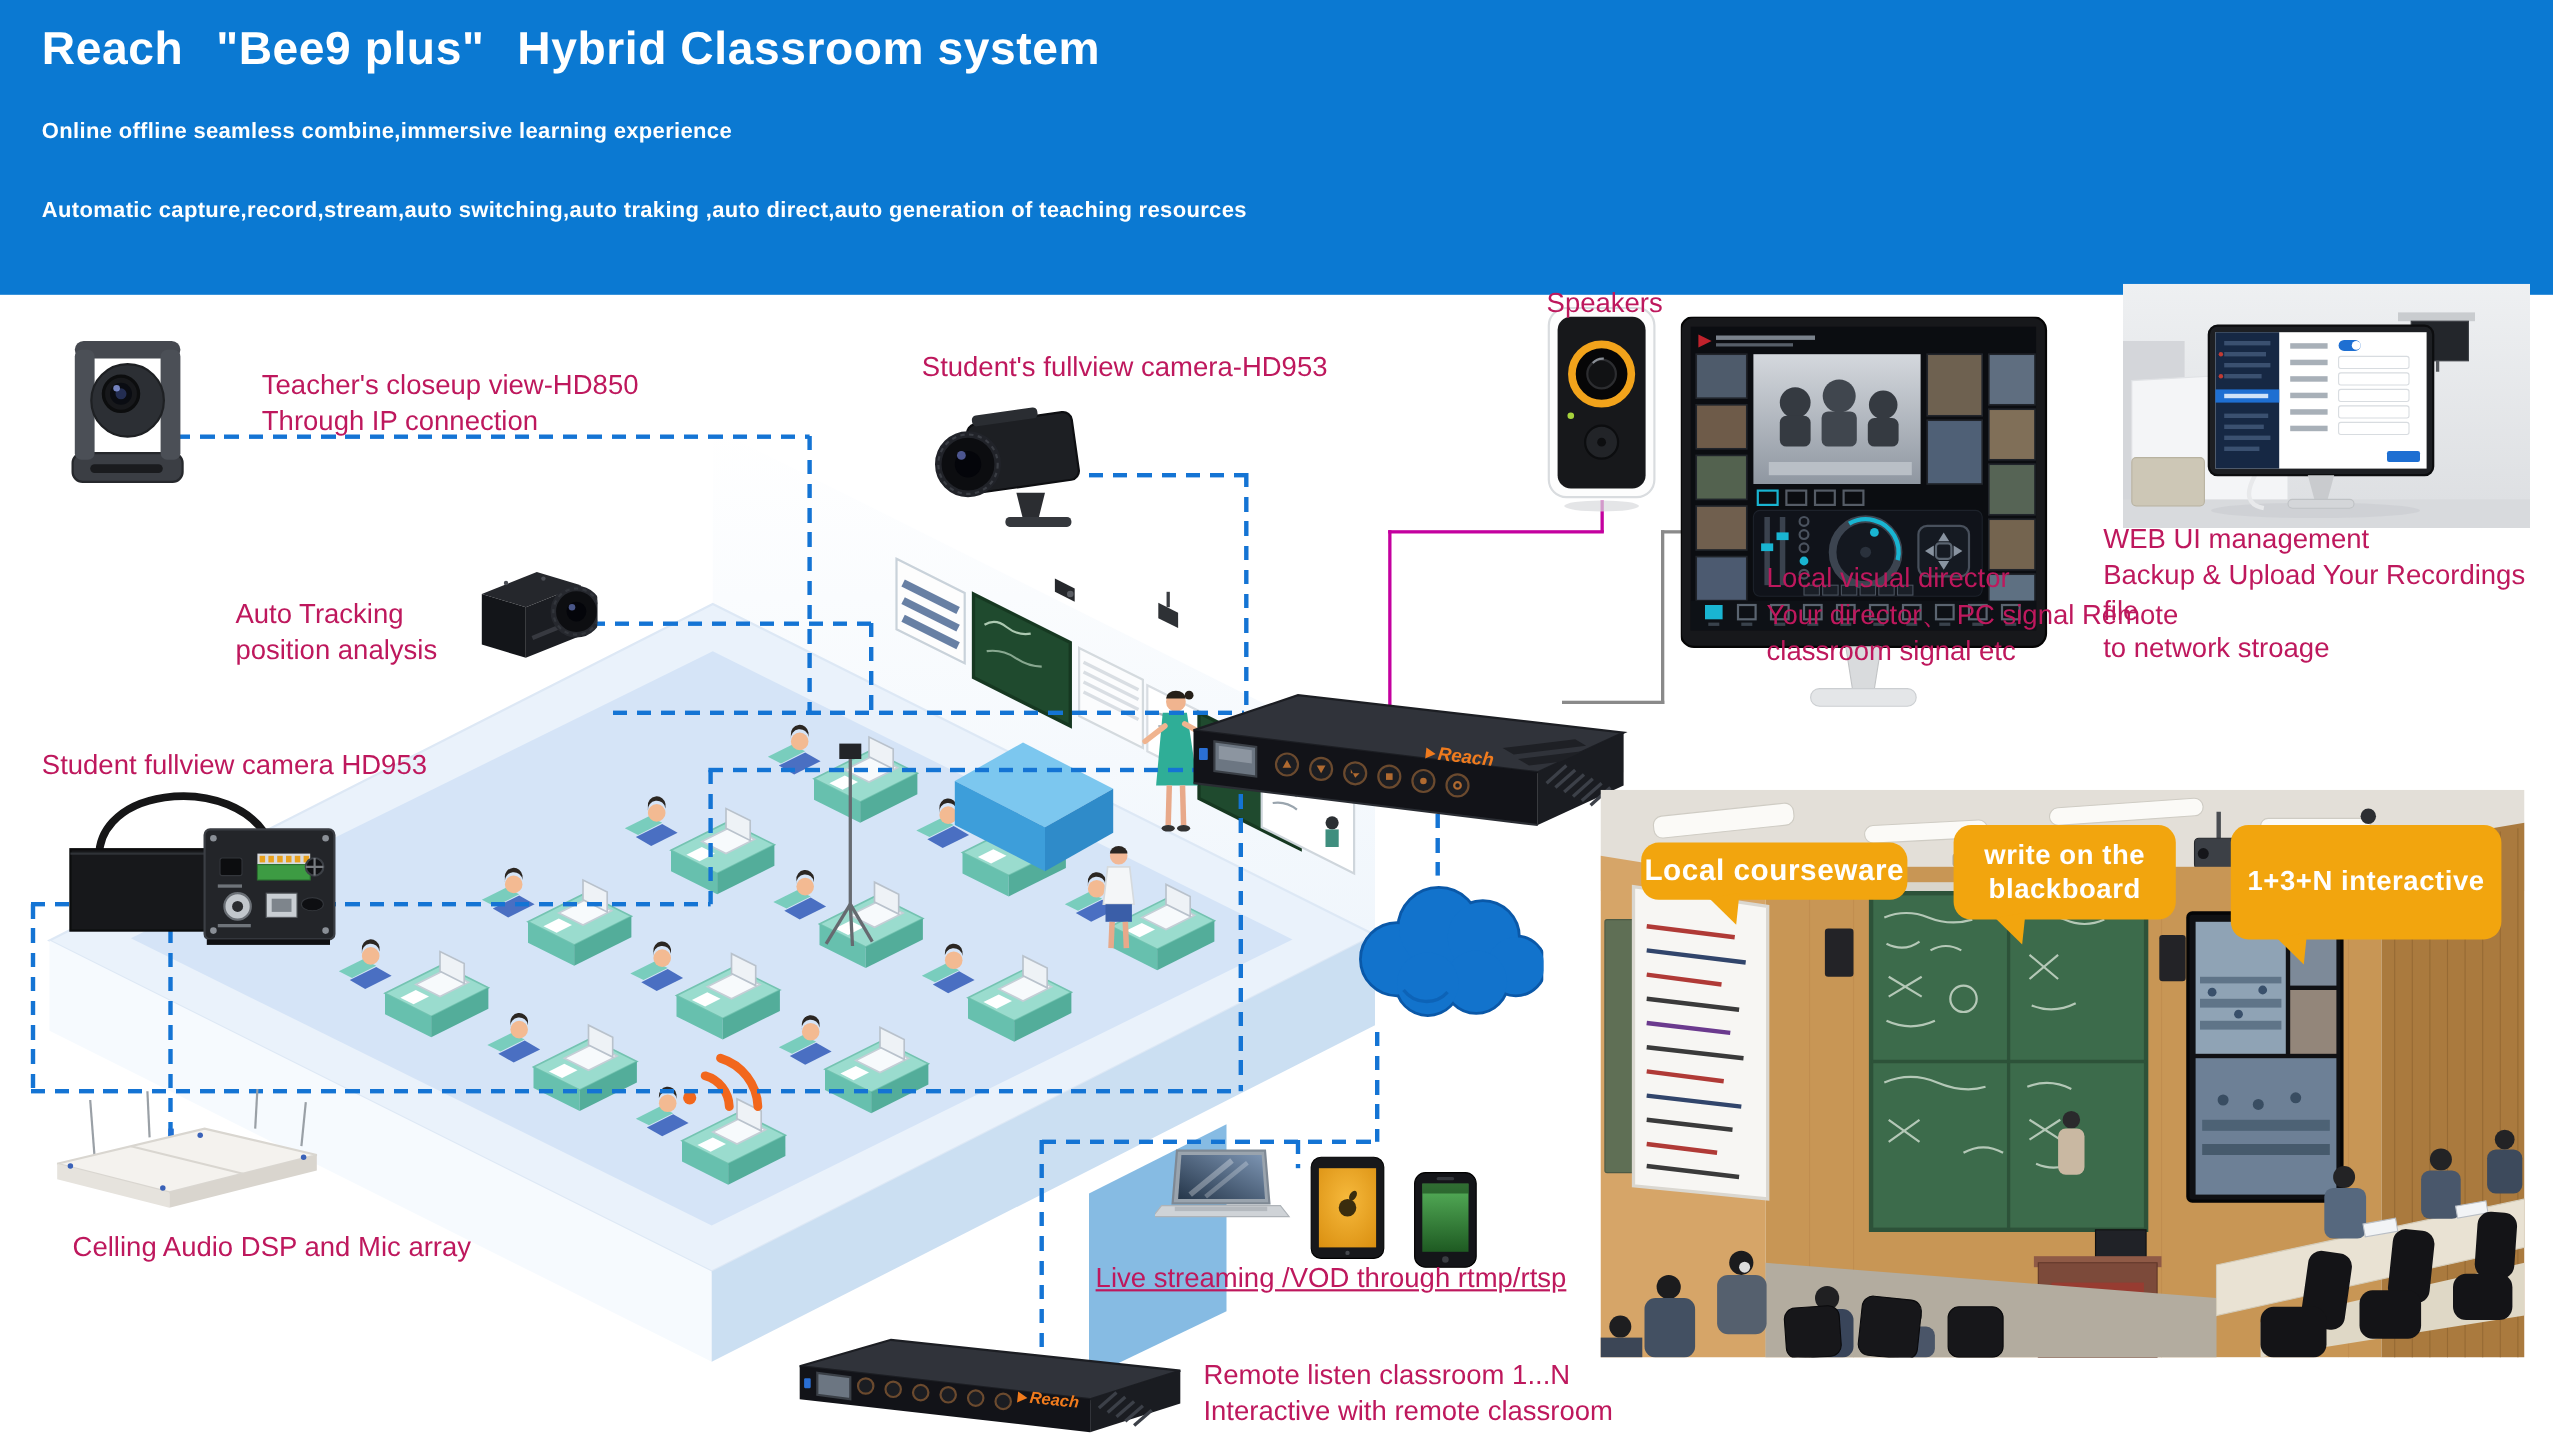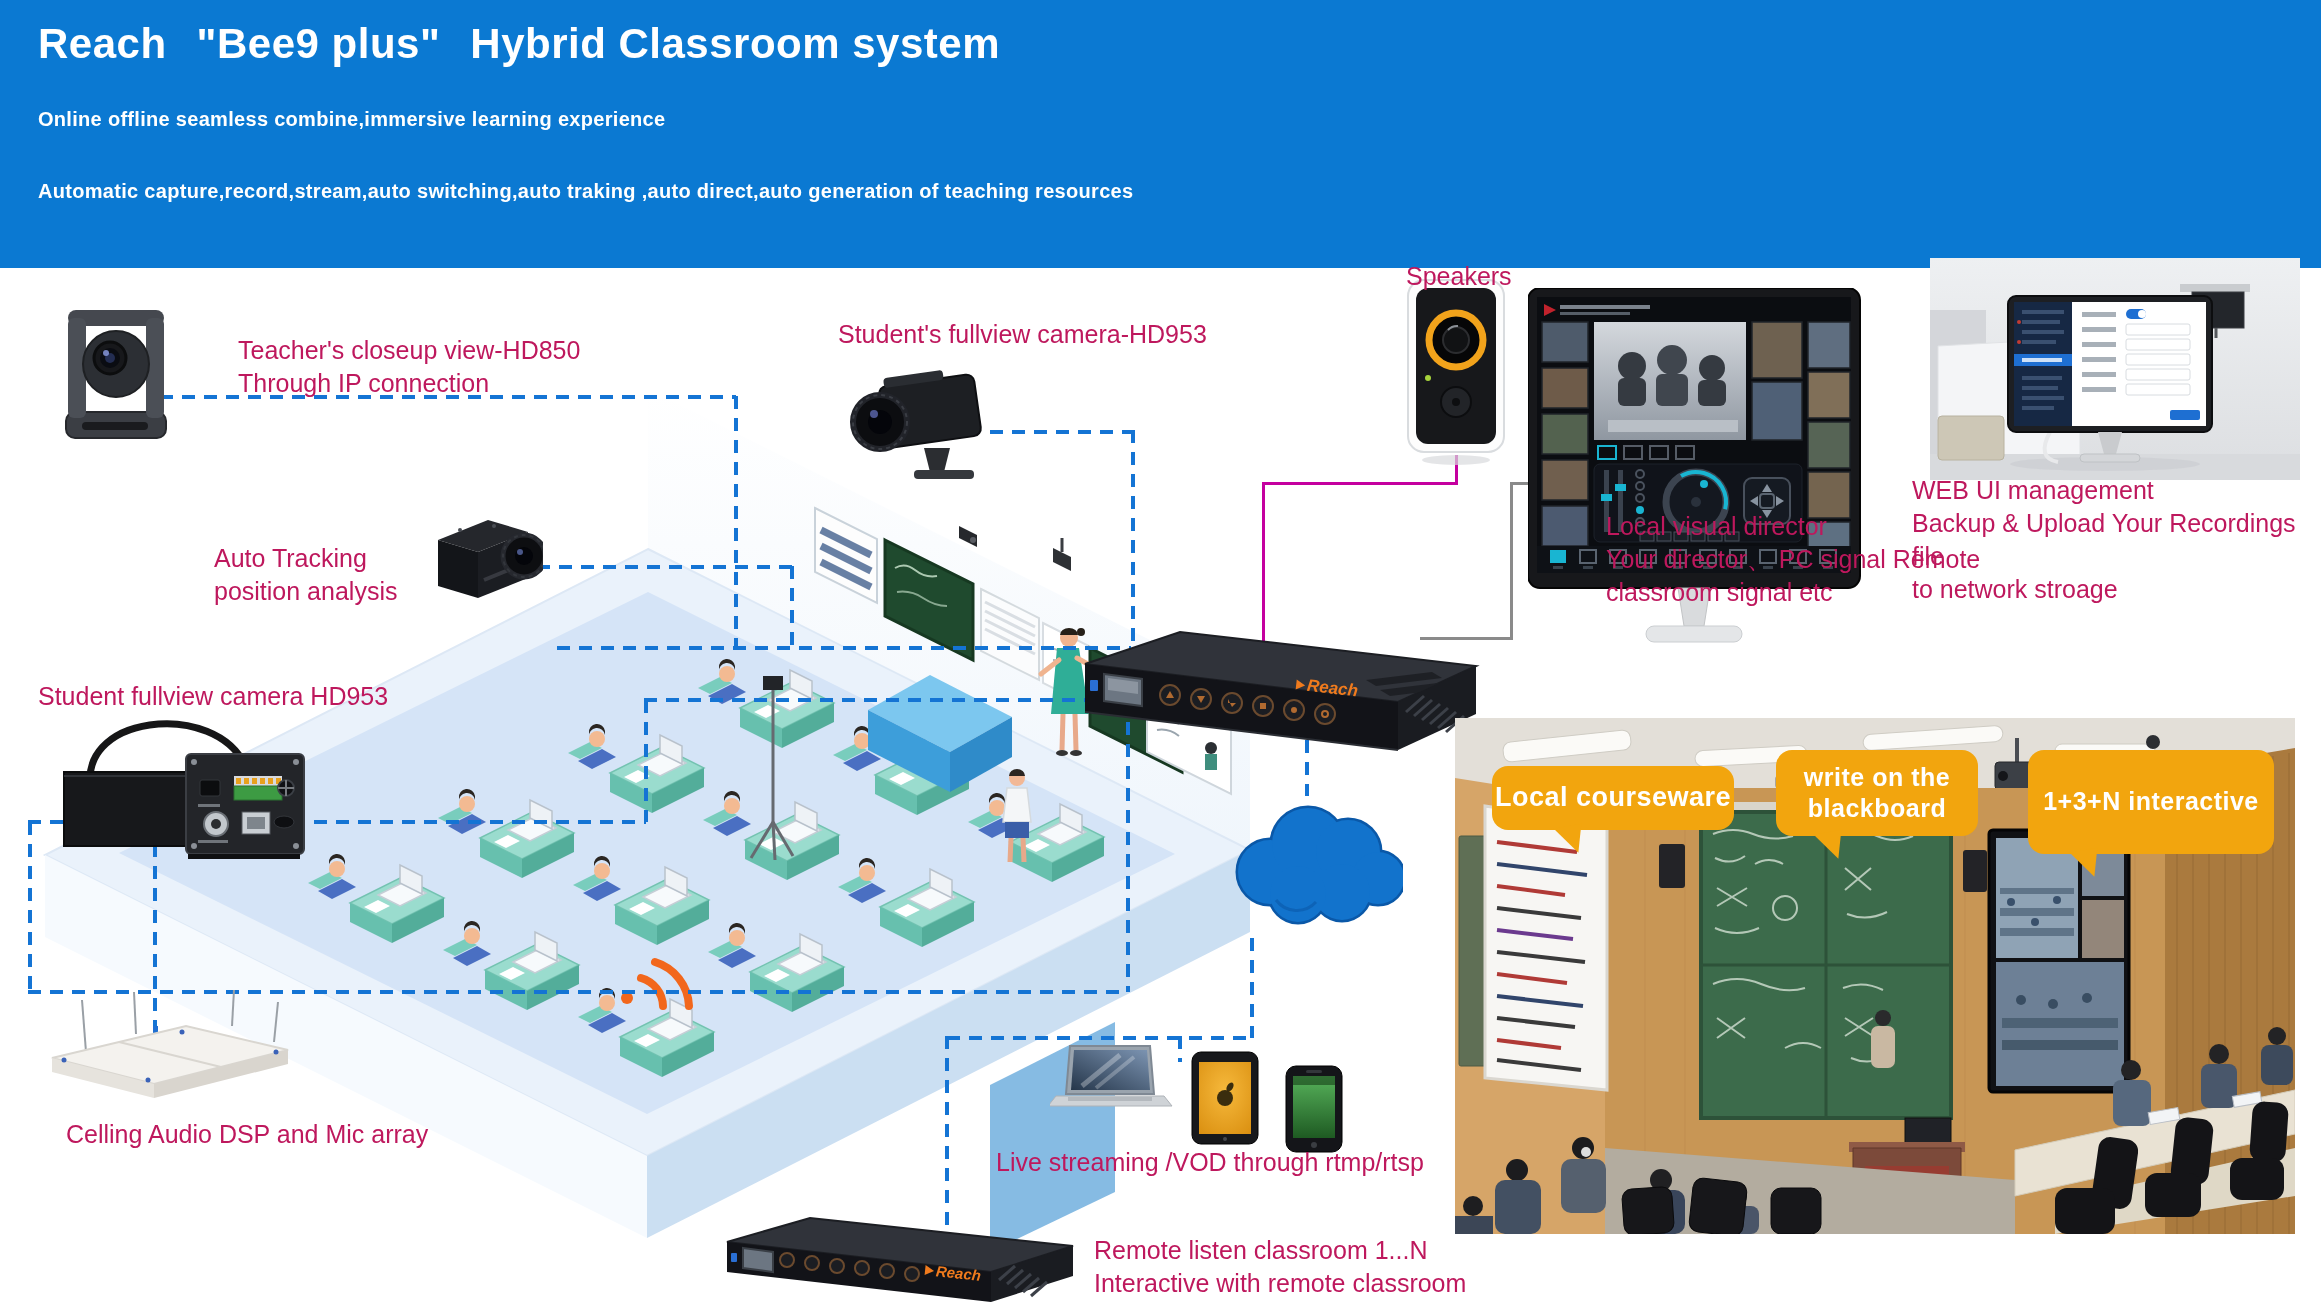--- a/index.html
+++ b/index.html
@@ -699,21 +699,21 @@
     <g fill="#141417">
       <rect x="640" y="420" width="40" height="70" rx="12" transform="rotate(8 660 455)"></rect>
       <rect x="718" y="400" width="38" height="66" rx="12" transform="rotate(6 737 433)"></rect>
       <rect x="796" y="384" width="36" height="60" rx="12" transform="rotate(4 814 414)"></rect>
       <rect x="600" y="470" width="60" height="46" rx="12"></rect>
       <rect x="690" y="455" width="56" height="44" rx="12"></rect>
       <rect x="775" y="440" width="54" height="42" rx="12"></rect>
     </g>
   </svg>
 
-  <div class="callout" style="left:1492px;top:766px;width:242px;height:64px;font-size:27px;">
+  <div class="callout" style="left:1492px;top:766px;width:242px;height:52px;font-size:27px;">
     <span>Local courseware</span>
     <span class="tail" style="bottom:-24px;left:64px;border-width:28px 8px 0 20px;border-color:#f2a50e transparent transparent transparent;transform:rotate(-10deg);"></span>
   </div>
   <div class="callout" style="left:1776px;top:750px;width:182px;height:86px;font-size:25px;padding:0 10px;">
     <span>write on the blackboard</span>
     <span class="tail" style="bottom:-24px;left:40px;border-width:28px 8px 0 20px;border-color:#f2a50e transparent transparent transparent;transform:rotate(-10deg);"></span>
   </div>
   <div class="callout" style="left:2028px;top:750px;width:218px;height:104px;font-size:25px;padding:0 14px;">
     <span>1+3+N interactive</span>
     <span class="tail" style="bottom:-24px;left:44px;border-width:28px 8px 0 20px;border-color:#f2a50e transparent transparent transparent;transform:rotate(-10deg);"></span>
@@ -742,21 +742,21 @@
   <div class="lbl" style="left:1566px;top:510px;margin-left:40px;">
     <span>Local visual director</span>
     <span>Your director、 PC signal Remote</span>
     <span>classroom signal etc</span>
   </div>
   <div class="lbl" style="left:1912px;top:474px;">
     <span>WEB UI management</span>
     <span>Backup &amp; Upload Your Recordings file</span>
     <span>to network stroage</span>
   </div>
-  <div class="lbl" style="left:996px;top:1146px;">
+  <div class="lbl" style="left:996px;top:1146px;text-decoration:underline;">
     <span>Live streaming /VOD through rtmp/rtsp</span>
   </div>
   <div class="lbl" style="left:1094px;top:1234px;">
     <span>Remote listen classroom 1...N</span>
     <span>Interactive with remote  classroom</span>
   </div>
 
 </div>
 
 </body></html>

